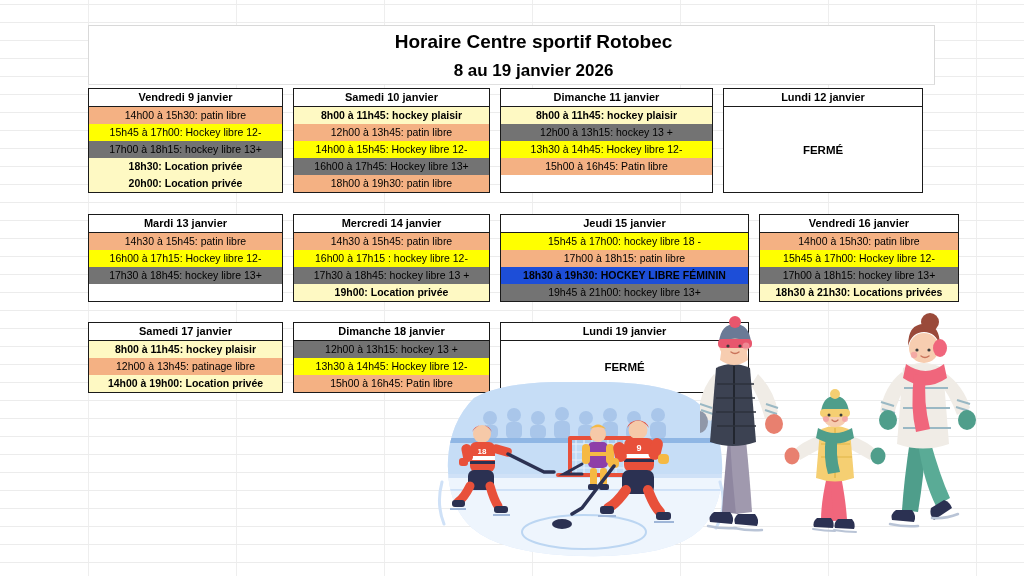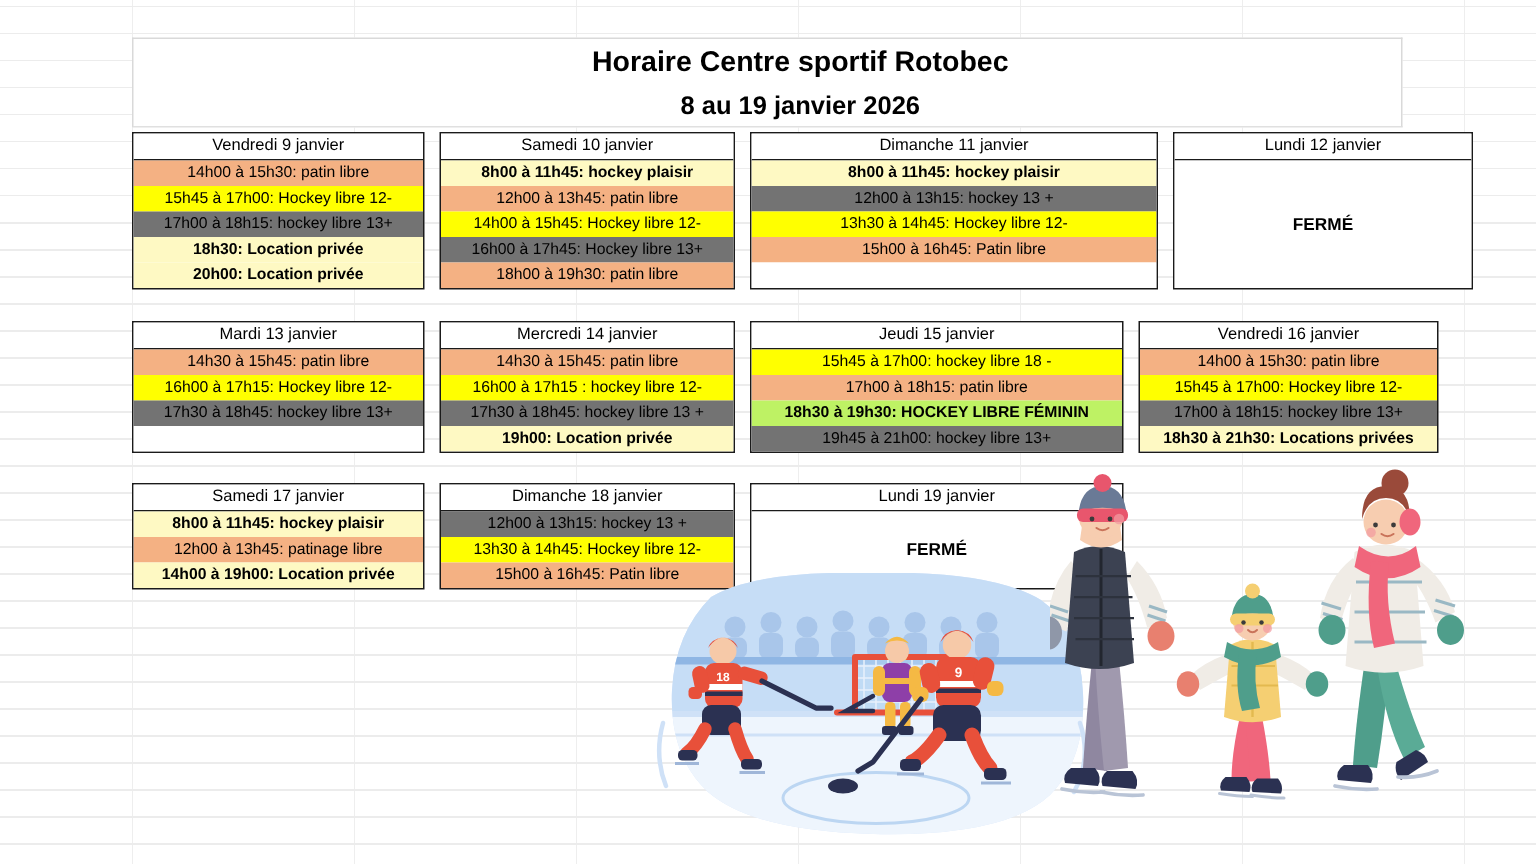--- a/index.html
+++ b/index.html
@@ -72,39 +72,39 @@
     background: #ffffff;
     overflow: hidden;
   }
   .day-col + .day-col { margin-left: 10px; }
 
   .day-head {
     height: 17px;
     line-height: 17px;
     text-align: center;
     font-size: 11px;
-    font-weight: normal;
+    font-weight: bold;
     color: #000;
     background: #ffffff;
     border-bottom: 1.6px solid #1a1a1a;
     white-space: nowrap;
   }
   .slot {
     height: 17px;
     line-height: 17px;
     text-align: center;
     font-size: 10.5px;
     color: #000;
     white-space: nowrap;
     overflow: hidden;
   }
   .slot.c-orange { background: #f4b183; }
   .slot.c-yellow { background: #ffff00; }
   .slot.c-blue   { background: #737373; }
-  .slot.c-pink   { background: #bef264; font-weight: bold; }
+  .slot.c-pink   { background: #1d4ed8; font-weight: bold; }
   .slot.c-white  { background: #fef9c3; font-weight: bold; }
   .slot.c-empty  { background: #ffffff; }
 
   .closed-cell {
     display: flex;
     align-items: center;
     justify-content: center;
     font-size: 11.5px;
     font-weight: bold;
     color: #000;
@@ -144,21 +144,21 @@
 
     <div class="day-col" style="width:197px">
       <div class="day-head">Samedi 10 janvier</div>
       <div class="slot c-white">8h00 à 11h45: hockey plaisir</div>
       <div class="slot c-orange">12h00 à 13h45: patin libre</div>
       <div class="slot c-yellow">14h00 à 15h45: Hockey libre 12-</div>
       <div class="slot c-blue">16h00 à 17h45: Hockey libre 13+</div>
       <div class="slot c-orange">18h00 à 19h30: patin libre</div>
     </div>
 
-    <div class="day-col" style="width:272px">
+    <div class="day-col" style="width:213px">
       <div class="day-head">Dimanche 11 janvier</div>
       <div class="slot c-white">8h00 à 11h45: hockey plaisir</div>
       <div class="slot c-blue">12h00 à 13h15: hockey 13 +</div>
       <div class="slot c-yellow">13h30 à 14h45: Hockey libre 12-</div>
       <div class="slot c-orange">15h00 à 16h45: Patin libre</div>
       <div class="slot c-empty"></div>
     </div>
 
     <div class="day-col" style="width:200px">
       <div class="day-head">Lundi 12 janvier</div>

